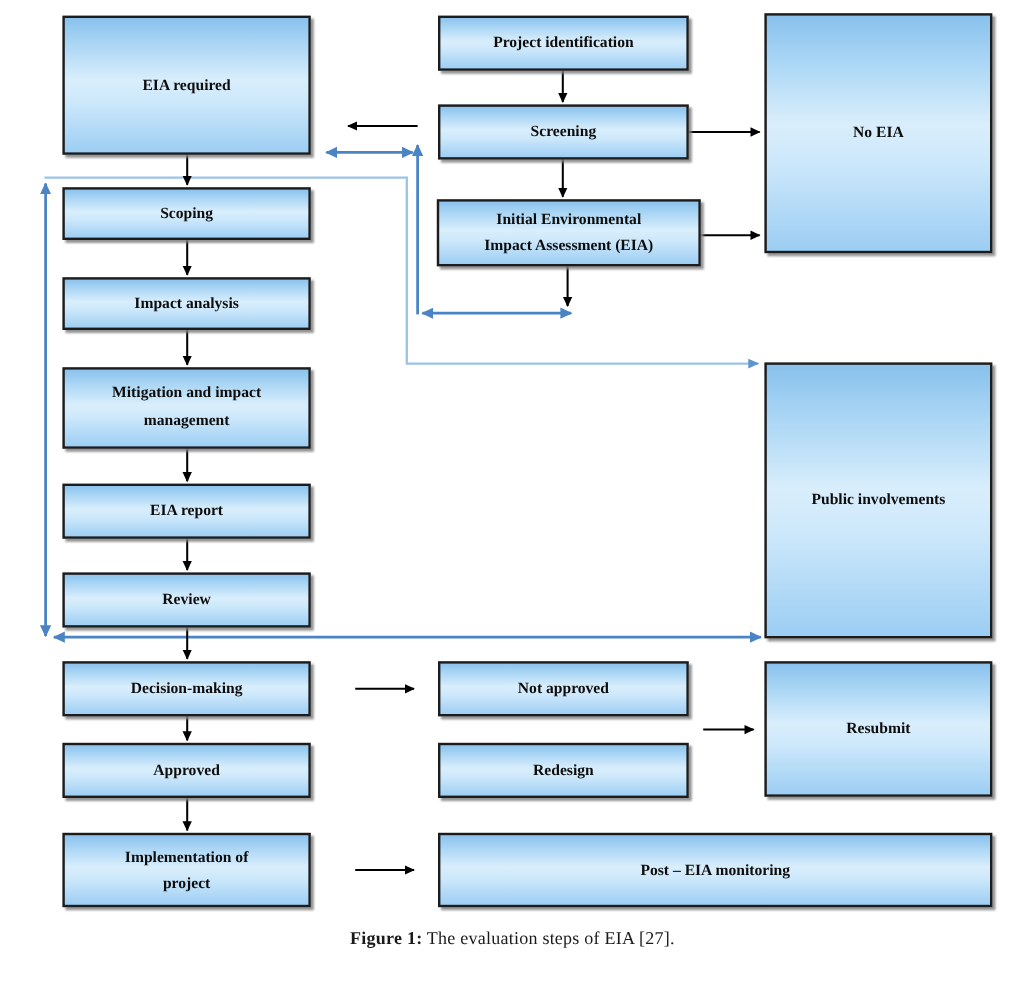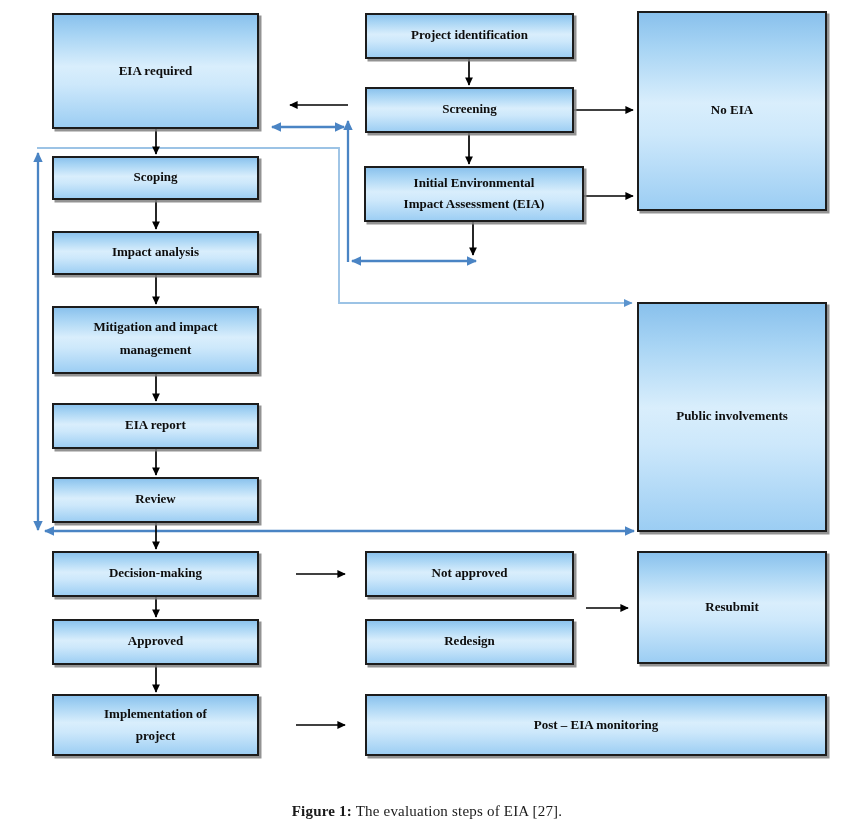--- a/index.html
+++ b/index.html
@@ -38,21 +38,20 @@
   .caption {
     position: absolute;
     left: 0;
     right: 0;
     top: 775px;
     text-align: center;
     font-family: "Liberation Serif", "DejaVu Serif", serif;
     font-size: 15px;
     color: #1a1a1a;
     letter-spacing: 0.2px;
-    margin-top: 28px;
   }
   .caption .cap-strong {
     font-weight: bold;
   }
 </style>
 </head>
 <body>
 
 <div id="figure-root">
 

